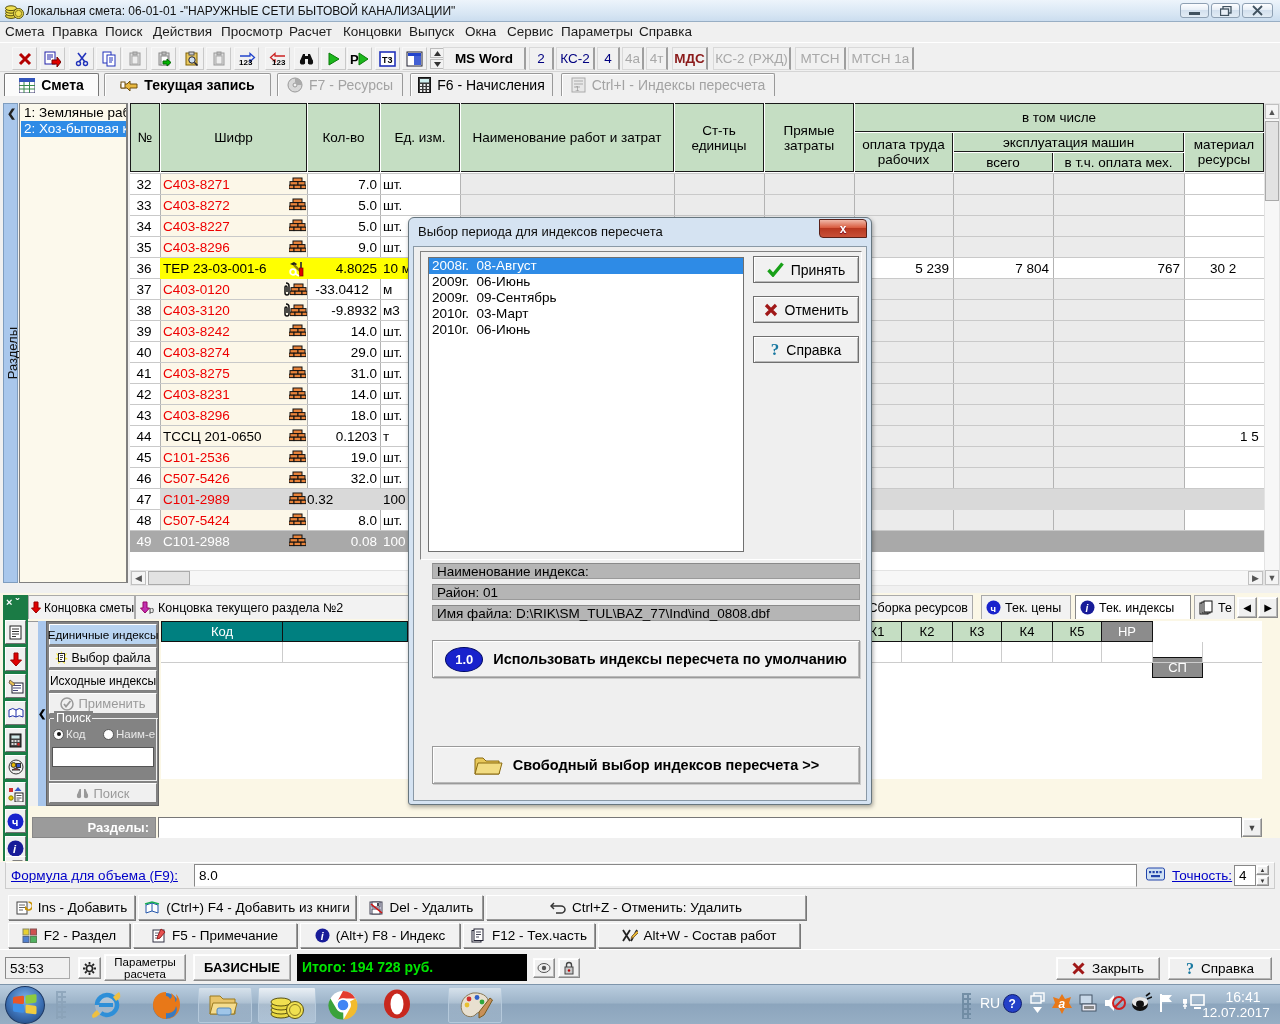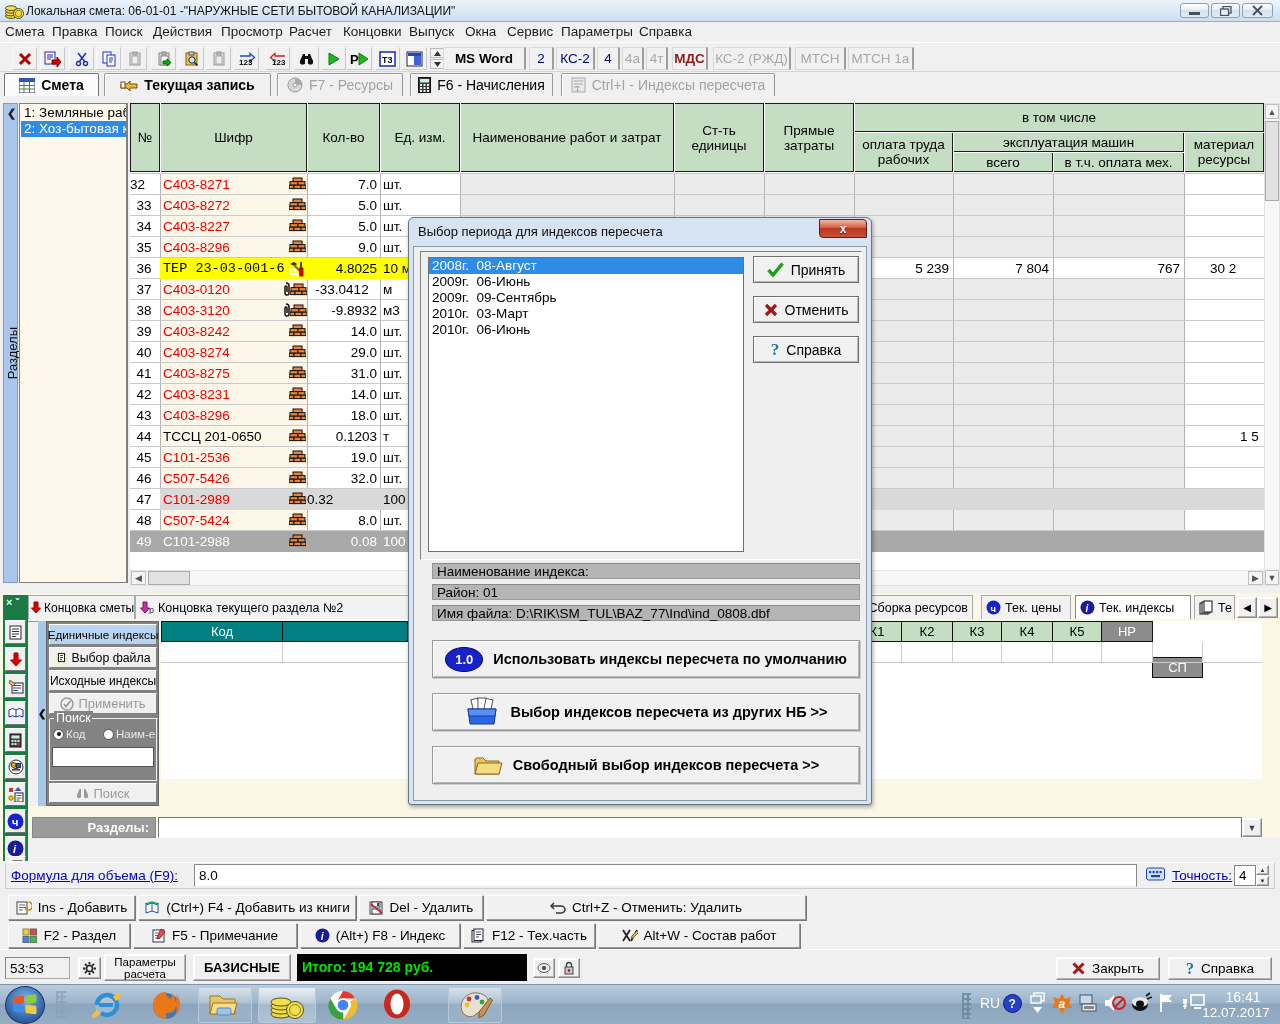--- a/index.html
+++ b/index.html
@@ -345,21 +345,21 @@
 <div class="gl" style="left:0;top:259px;width:1134px;height:1px;background:#c9c9c9;"></div>
 <div class="gl" style="left:0;top:280px;width:1134px;height:1px;background:#c9c9c9;"></div>
 <div class="gl" style="left:0;top:301px;width:1134px;height:1px;background:#c9c9c9;"></div>
 <div class="gl" style="left:0;top:322px;width:1134px;height:1px;background:#c9c9c9;"></div>
 <div class="gl" style="left:0;top:343px;width:1134px;height:1px;background:#c9c9c9;"></div>
 <div class="gl" style="left:0;top:364px;width:1134px;height:1px;background:#c9c9c9;"></div>
 <div class="gl" style="left:0;top:385px;width:1134px;height:1px;background:#c9c9c9;"></div>
 <div class="gl" style="left:0;top:406px;width:1134px;height:1px;background:#c9c9c9;"></div>
 <div class="gl" style="left:0;top:427px;width:1134px;height:1px;background:#c9c9c9;"></div>
 <div class="gl" style="left:0;top:448px;width:1134px;height:1px;background:#c9c9c9;"></div>
-<div class="cellt blk" style="left:0;top:74px;width:28px;text-align:left;">32</div>
+<div class="cellt blk" style="left:0;top:74px;width:28px;text-align:center;">32</div>
 <div class="cellt red" style="left:33px;top:74px;">С403-8271</div>
 <div class="abs icoz" style="left:159px;top:74px;">
         <svg class="bri" width="17" height="13" viewBox="0 0 17 13">
           <g stroke="#111" fill="#E8833A">
             <rect x="4" y="1" width="9" height="3.6"></rect>
             <rect x="1" y="4.6" width="8" height="3.6"></rect>
             <rect x="9" y="4.6" width="7" height="3.6"></rect>
             <rect x="0" y="8.2" width="5" height="3.4"></rect>
             <rect x="5" y="8.2" width="7" height="3.4"></rect>
             <rect x="12" y="8.2" width="5" height="3.4"></rect>
@@ -411,21 +411,21 @@
             <rect x="0" y="8.2" width="5" height="3.4"></rect>
             <rect x="5" y="8.2" width="7" height="3.4"></rect>
             <rect x="12" y="8.2" width="5" height="3.4"></rect>
           </g>
         </svg>
       </div>
 <div class="cellt blk" style="left:177px;top:137px;width:70px;text-align:right;">9.0</div>
 <div class="cellt blk" style="left:253px;top:137px;">шт.</div>
 <div class="abs" style="left:30px;top:155px;width:300px;height:21px;background:#FFFF00;"></div>
 <div class="cellt blk" style="left:0;top:158px;width:28px;text-align:center;">36</div>
-<div class="cellt blk" style="left:33px;top:158px;font-family:Liberation Mono, monospace;">ТЕР 23-03-001-6</div>
+<div class="cellt blk" style="left:33px;top:158px;">ТЕР 23-03-001-6</div>
 <div class="abs icoz" style="left:159px;top:158px;">
         <svg class="bri" width="16" height="16" viewBox="0 0 16 16">
           <path d="M1 3 L5 1 L8 3 L6 5 z" fill="#222"></path>
           <path d="M5 4 L12 11" stroke="#8a7a10" stroke-width="2.4"></path>
           <path d="M12 1 v6" stroke="#223" stroke-width="1.6"></path>
           <rect x="10.5" y="7" width="3.5" height="8" fill="#E00000" stroke="#700" stroke-width=".7"></rect>
           <circle cx="4" cy="11" r="2.8" fill="none" stroke="#fff" stroke-width="1.8"></circle>
           <path d="M6 12.5 L10 15" stroke="#fff" stroke-width="1.8"></path>
         </svg>
       </div>
@@ -1127,27 +1127,18 @@
           <path d="M1.5 8 L6 13 L15.5 1.5" fill="none" stroke="#18A018" stroke-width="3.4"></path>
         </svg>Принять</div>
 <div class="dbtn" style="top:49px;"><svg width="14" height="14" viewBox="0 0 14 14">
           <path d="M2 2 L12 12 M12 2 L2 12" stroke="#A01818" stroke-width="3.2"></path>
         </svg>Отменить</div>
 <div class="dbtn" style="top:89px;"><span style="color:#1878A0;font-weight:bold;font-size:17px;font-family:'Liberation Serif',serif;">?</span>Справка</div>
 <div class="ibar" style="top:316px;">Наименование индекса:</div>
 <div class="ibar" style="top:337px;">Район: 01</div>
 <div class="ibar" style="top:358px;">Имя файла: D:\RIK\SM_TUL\BAZ_77\Ind\ind_0808.dbf</div>
 <div class="bigbtn" style="top:393px;"><span style="display:inline-flex;align-items:center;justify-content:center;width:38px;height:25px;border-radius:50%;background:#1822CC;border:1px solid #000A66;color:#fff;font-size:13px;">1.0</span>Использовать индексы пересчета по умолчанию</div>
-<div class="bigbtn" style="top:446px;"><svg width="36" height="30" viewBox="0 0 36 30">
-          <g stroke="#555" fill="#fff">
-            <rect x="8" y="2" width="7" height="11" transform="rotate(-14 11 7)"></rect>
-            <rect x="14" y="1" width="8" height="12"></rect>
-            <rect x="21" y="2" width="7" height="11" transform="rotate(12 24 7)"></rect>
-          </g>
-          <path d="M4 12 L32 12 L30 27 L6 27 z" fill="#2A66E8" stroke="#123C99"></path>
-          <path d="M4 12 L32 12 L31 19 L5 19 z" fill="#5A90F2" stroke="#123C99"></path>
-        </svg>Выбор индексов пересчета из других НБ &gt;&gt;</div>
 <div class="bigbtn" style="top:499px;"><svg width="30" height="24" viewBox="0 0 30 24">
           <path d="M2 6 L2 21 L26 21 L26 8 L13 8 L10 5 L4 5 z" fill="#E8C85A" stroke="#8a6a10"></path>
           <path d="M5 10 L29 10 L26 21 L2 21 z" fill="#F2DC82" stroke="#8a6a10"></path>
         </svg>Свободный выбор индексов пересчета &gt;&gt;</div>
 </div>
   </div>
 
 </body></html>

